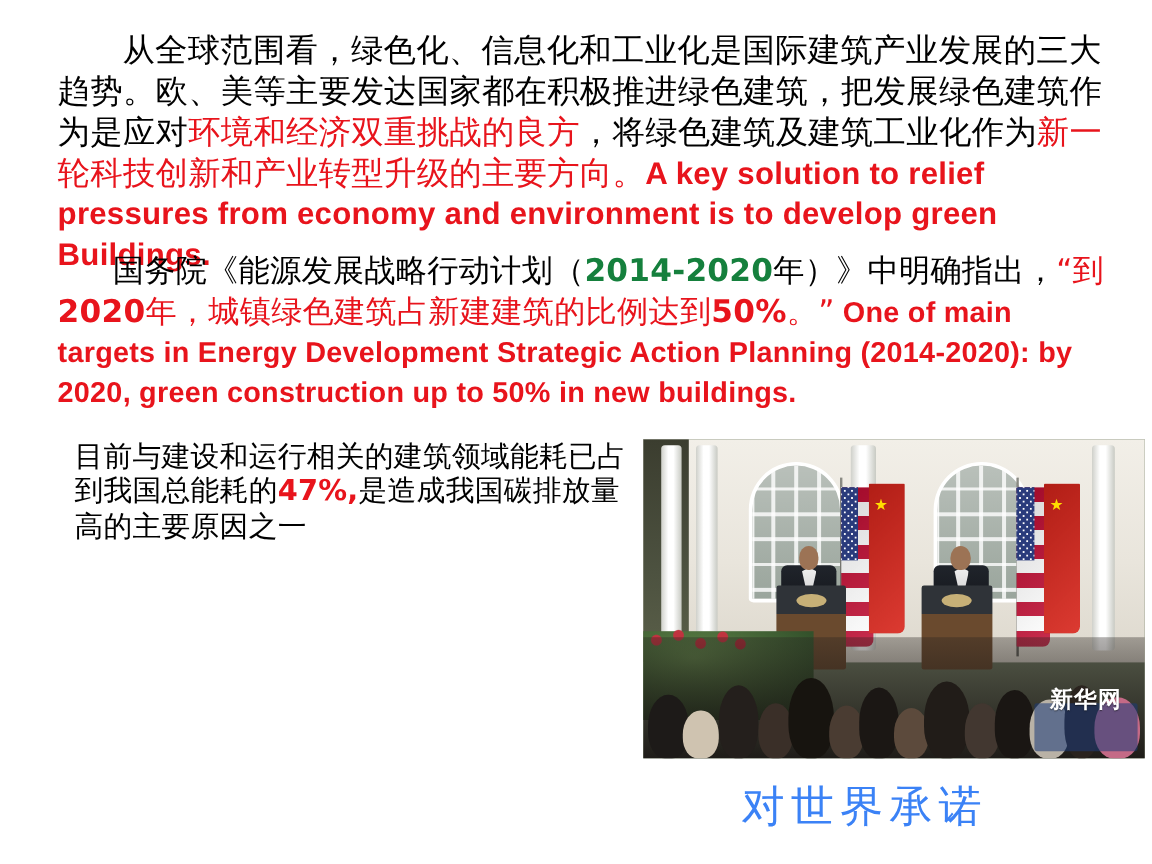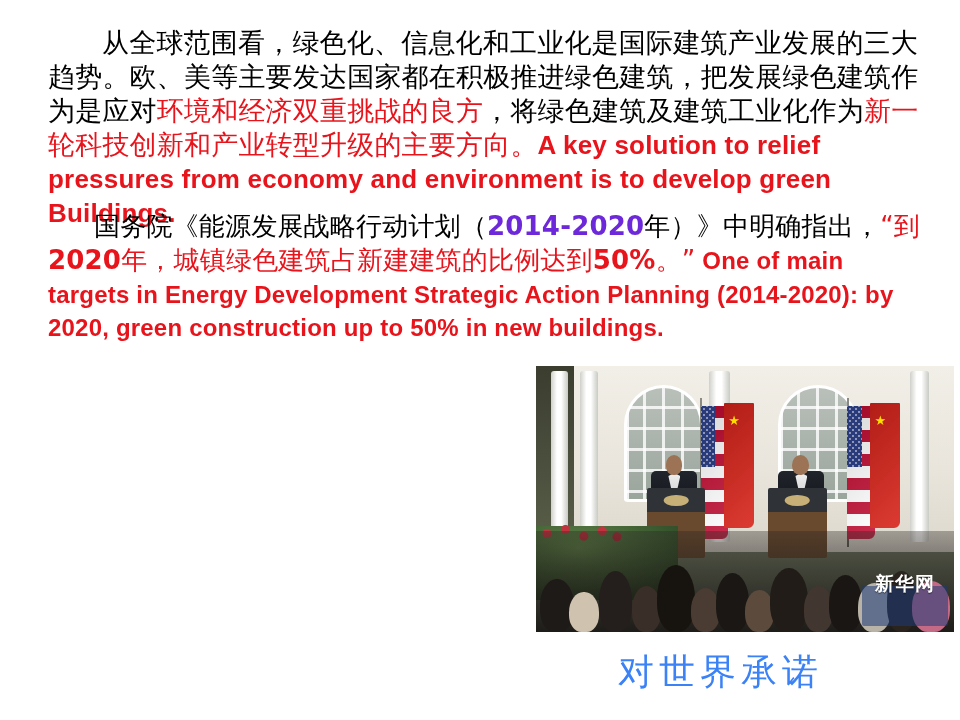--- a/index.html
+++ b/index.html
@@ -22,21 +22,21 @@
   .para {
     position: absolute;
     color: #000000;
     line-height: 1.30;
     letter-spacing: 0.2px;
     white-space: normal;
   }
   .red  { color: #e8141c; }
   .redb { color: #e8141c; font-weight: bold; }
   .bk   { color: #000000; }
-  .bkb  { color: #6d28d9; font-weight: bold; }
+  .bkb  { color: #15803d; font-weight: bold; }
 
   #para-global {
     left: 48px;
     top: 26px;
     width: 872px;
     font-size: 27px;
     text-indent: 54px;
     line-height: 1.26;
     font-family: "DejaVu Sans", "Liberation Sans", sans-serif;
   }
@@ -271,20 +271,23 @@
 <div id="slide">
 
   <div class="para" id="para-global">
     <span class="bk">    从全球范围看，绿色化、信息化和工业化是国际建筑产业发展的三大趋势。欧、美等主要发达国家都在积极推进绿色建筑，把发展绿色建筑作为是应对</span><span class="red">环境和经济双重挑战的良方</span><span class="bk">，将绿色建筑及建筑工业化作为</span><span class="red">新一轮科技创新和产业转型升级的主要方向。</span><span class="red eng">A key solution to relief pressures from economy and environment is to develop green Buildings.</span>
   </div>
 
   <div class="para" id="para-policy">
     <span class="bk">    国务院《能源发展战略行动计划（</span><span class="bkb">2014-2020</span><span class="bk">年）》中明确指出，</span><span class="red">“到</span><span class="redb">2020</span><span class="red">年，城镇绿色建筑占新建建筑的比例达到</span><span class="redb">50%</span><span class="red">。”</span><span class="red eng">    One of main targets in Energy Development Strategic Action Planning (2014-2020): by 2020, green construction up to 50% in new buildings.</span>
   </div>
 
+  <div class="para" id="para-energy">
+    <span class="bk">目前与建设和运行相关的建筑领域能耗已占到我国总能耗的</span><span class="redb">47%,</span><span class="bk">是造成我国碳排放量高的主要原因之一</span>
+  </div>
 
 
   <div id="photo">
     <div class="ph" id="ph-facade"></div>
     <div class="ph" id="ph-leftwall"></div>
     <div class="ph ph-arch" id="ph-arch1"></div>
     <div class="ph ph-arch" id="ph-arch2"></div>
     <div class="ph ph-col" id="ph-col1"></div>
     <div class="ph ph-col" id="ph-col2"></div>
     <div class="ph ph-col" id="ph-col3"></div>

